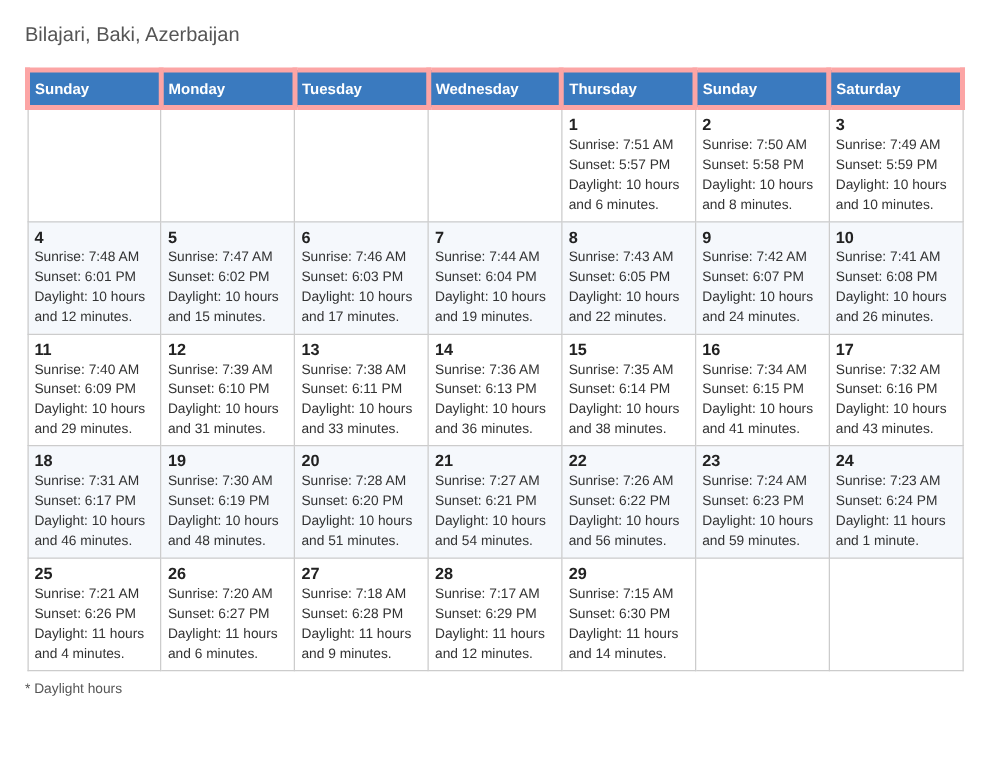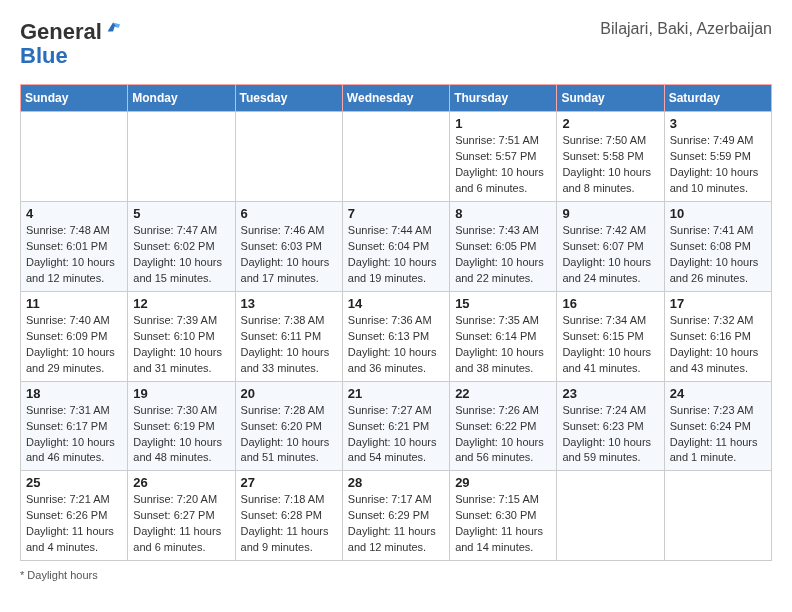--- a/index.html
+++ b/index.html
@@ -58,21 +58,21 @@
       border-collapse: collapse;
       font-size: 11px;
     }
     .calendar th {
       background-color: #3a7abf;
       color: #fff;
       padding: 6px 4px;
       text-align: left;
       font-weight: bold;
       font-size: 12px;
-      border: 1px solid #fca5a5;
+      border: 4px solid #fca5a5;
     }
     .calendar td {
       border: 1px solid #ccc;
       vertical-align: top;
       padding: 4px 5px;
       width: 107px;
       min-height: 80px;
       background: #fff;
     }
     .calendar tr:nth-child(even) td {
@@ -95,32 +95,20 @@
     .footer-note {
       margin-top: 8px;
       font-size: 11px;
       color: #555;
     }
   </style>
 </head>
 <body>
 
 <div class="header">
-  <div class="logo">
-    <div class="logo-text">
-      <span style="display:flex; align-items:center;">
-        <span class="logo-general">General</span>
-        <svg class="logo-icon" viewBox="0 0 20 20">
-          <polygon points="4,14 10,4 16,10 12,8 10,14" fill="#2a6ebb"></polygon>
-          <polygon points="10,4 18,6 16,10" fill="#5ab0e8"></polygon>
-        </svg>
-      </span>
-      <span class="logo-blue">Blue</span>
-    </div>
-  </div>
   <div class="title-block">
     <div class="location">Bilajari, Baki, Azerbaijan</div>
   </div>
 </div>
 
 <table class="calendar">
   <thead>
     <tr>
     <th>Sunday</th>
         <th>Monday</th>

